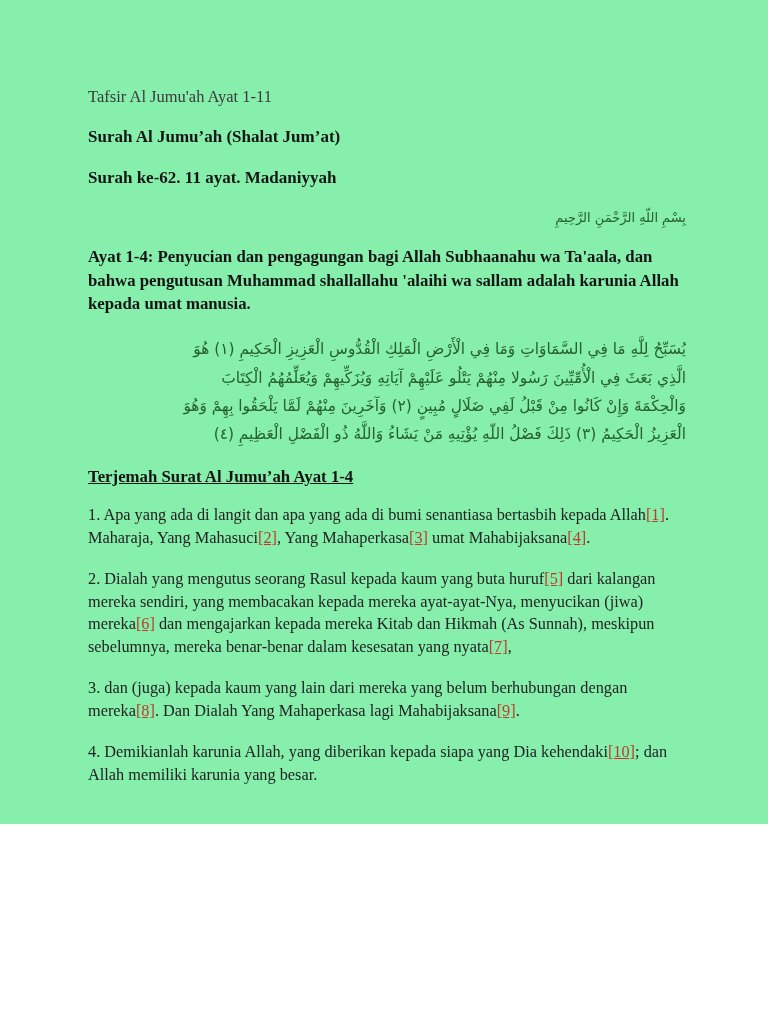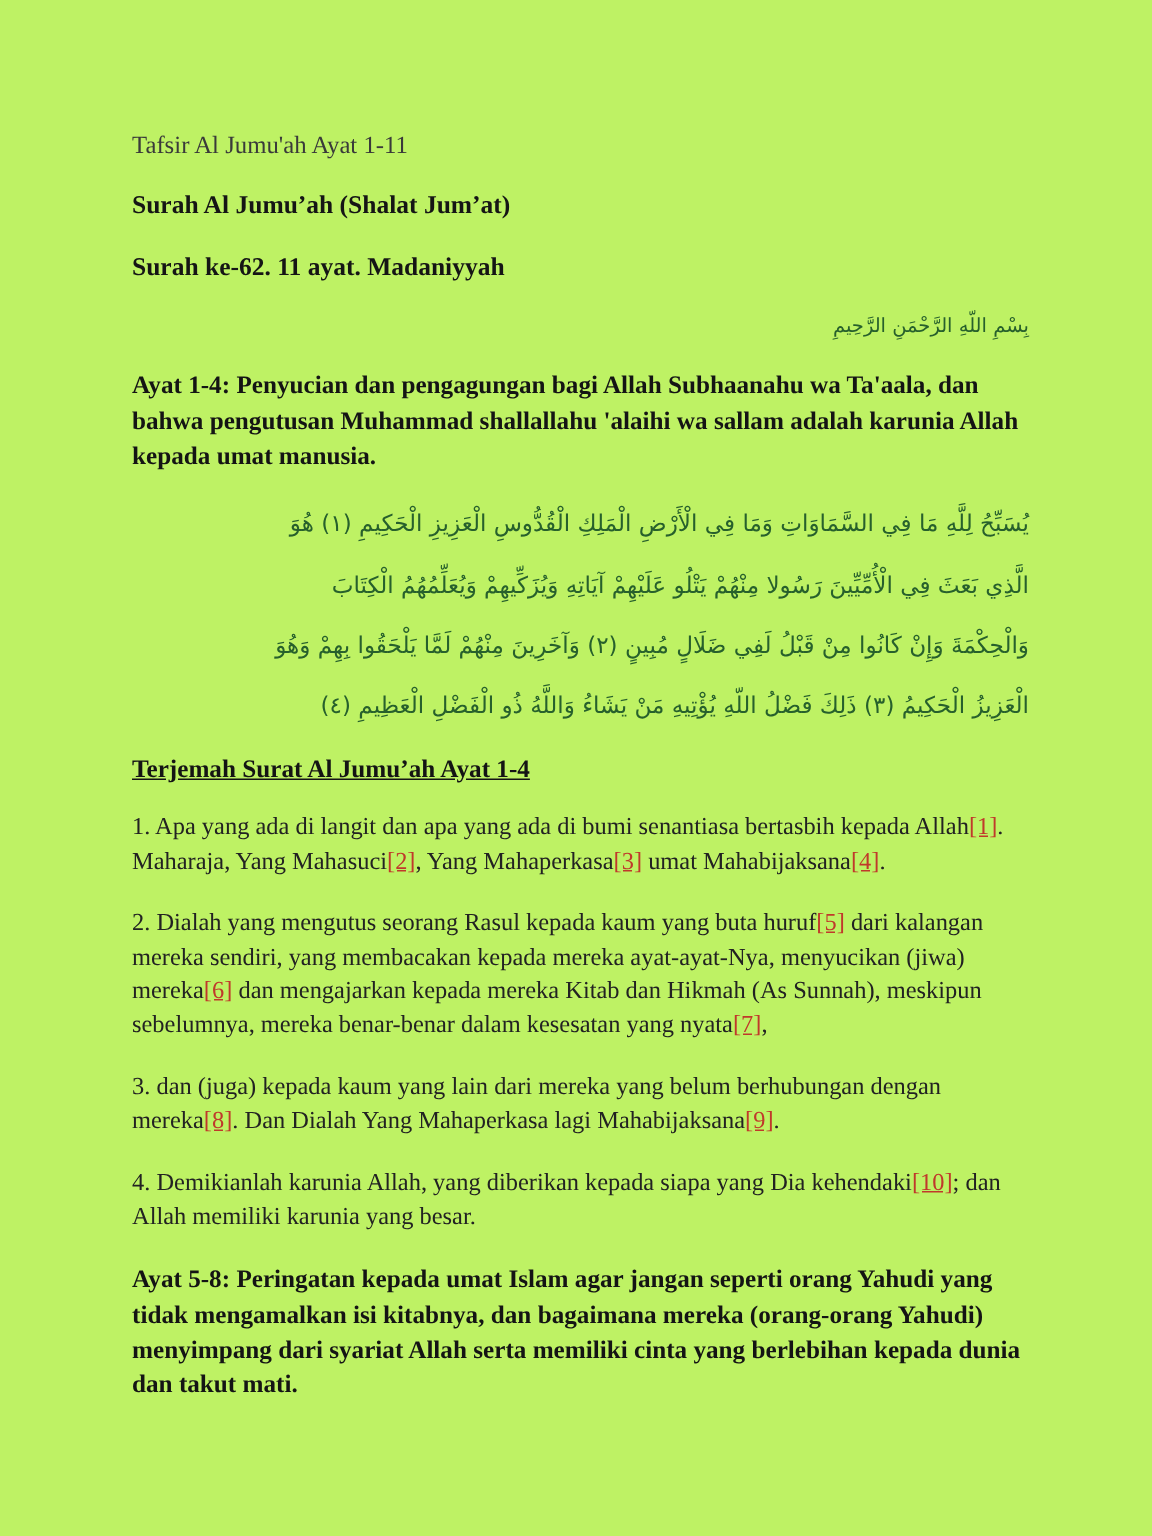--- a/index.html
+++ b/index.html
@@ -10,22 +10,22 @@
   body {
     width: 768px;
     height: 1024px;
     font-family: "Liberation Serif", "DejaVu Serif", serif;
     color: #1a1a1a;
     overflow: hidden;
   }
   .page {
     box-sizing: border-box;
     width: 768px;
-    height: 1024px;
-    background: #bef264;
+    height: 824px;
+    background: #86efac;
     padding: 86px 82px 40px 88px;
   }
   .doc-title {
     font-size: 16.5px;
     line-height: 1.32;
     color: #3a3a3a;
     margin: 0 0 18px 0;
     font-weight: normal;
   }
   .subtitle {
@@ -63,21 +63,20 @@
     color: #27602c;
     font-family: "DejaVu Sans", "Liberation Sans", sans-serif;
     font-size: 15.4px;
     line-height: 1.82;
     margin: 0 0 18px 0;
     padding: 0;
   }
   .arabic-block .aline {
     display: block;
     white-space: nowrap;
-    margin-top: 12px;
   }
   .terjemah-head {
     font-size: 16.8px;
     font-weight: bold;
     text-decoration: underline;
     color: #141414;
     margin: 0 0 17px 0;
     line-height: 1.3;
   }
   .para {
@@ -124,15 +123,14 @@
 
   <p class="terjemah-head">Terjemah Surat Al Jumu’ah Ayat 1-4</p>
 
   <div>
     <p class="para"><span>1. Apa yang ada di langit dan apa yang ada di bumi senantiasa bertasbih kepada Allah</span><span class="fn">[1]</span><span>. Maharaja, Yang Mahasuci</span><span class="fn">[2]</span><span>, Yang Mahaperkasa</span><span class="fn">[3]</span><span> umat Mahabijaksana</span><span class="fn">[4]</span><span>.</span></p>
     <p class="para"><span>2. Dialah yang mengutus seorang Rasul kepada kaum yang buta huruf</span><span class="fn">[5]</span><span> dari kalangan mereka sendiri, yang membacakan kepada mereka ayat-ayat-Nya, menyucikan (jiwa) mereka</span><span class="fn">[6]</span><span> dan mengajarkan kepada mereka Kitab dan Hikmah (As Sunnah), meskipun sebelumnya, mereka benar-benar dalam kesesatan yang nyata</span><span class="fn">[7]</span><span>,</span></p>
     <p class="para"><span>3. dan (juga) kepada kaum yang lain dari mereka yang belum berhubungan dengan mereka</span><span class="fn">[8]</span><span>. Dan Dialah Yang Mahaperkasa lagi Mahabijaksana</span><span class="fn">[9]</span><span>.</span></p>
     <p class="para"><span>4. Demikianlah karunia Allah, yang diberikan kepada siapa yang Dia kehendaki</span><span class="fn">[10]</span><span>; dan Allah memiliki karunia yang besar.</span></p>
   </div>
 
-  <p class="closing-head">Ayat 5-8: Peringatan kepada umat Islam agar jangan seperti orang Yahudi yang tidak mengamalkan isi kitabnya, dan bagaimana mereka (orang-orang Yahudi) menyimpang dari syariat Allah serta memiliki cinta yang berlebihan kepada dunia dan takut mati.</p>
 
 </div>
 
 </body></html>

